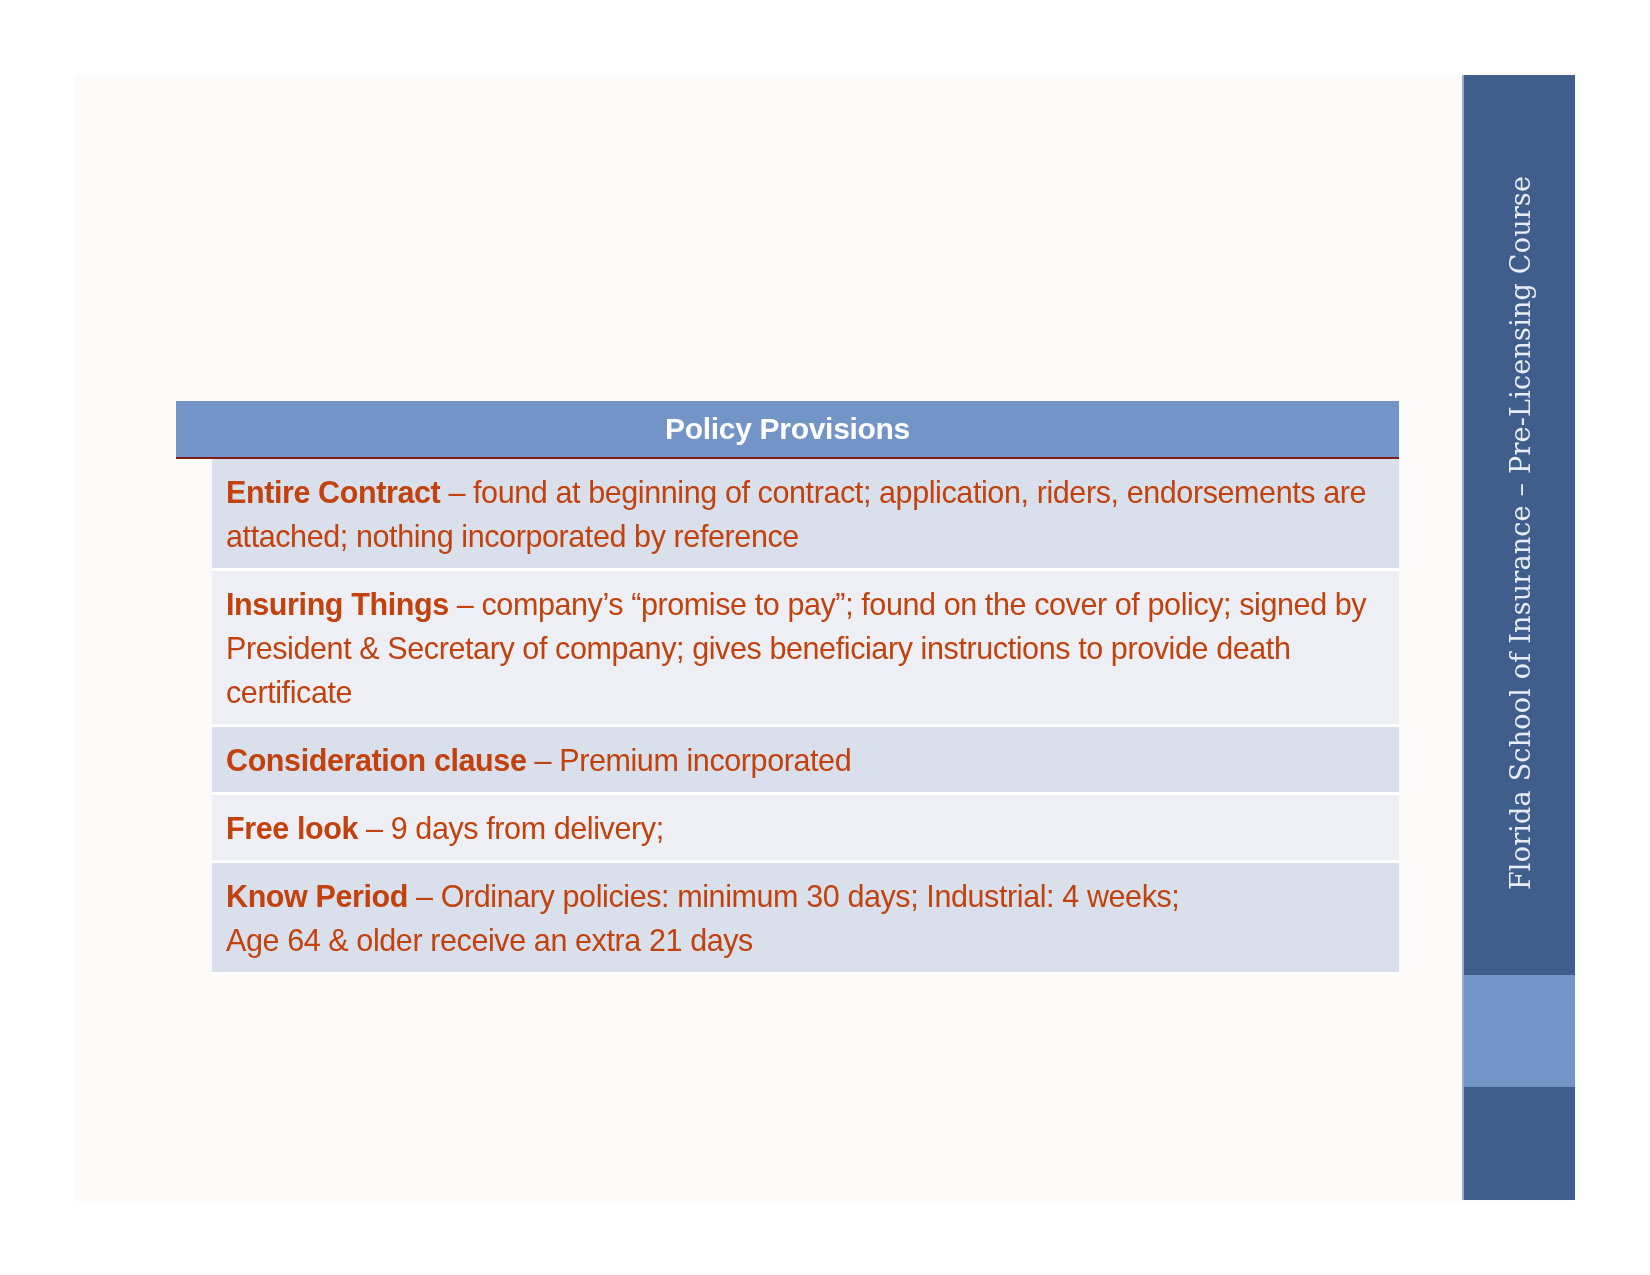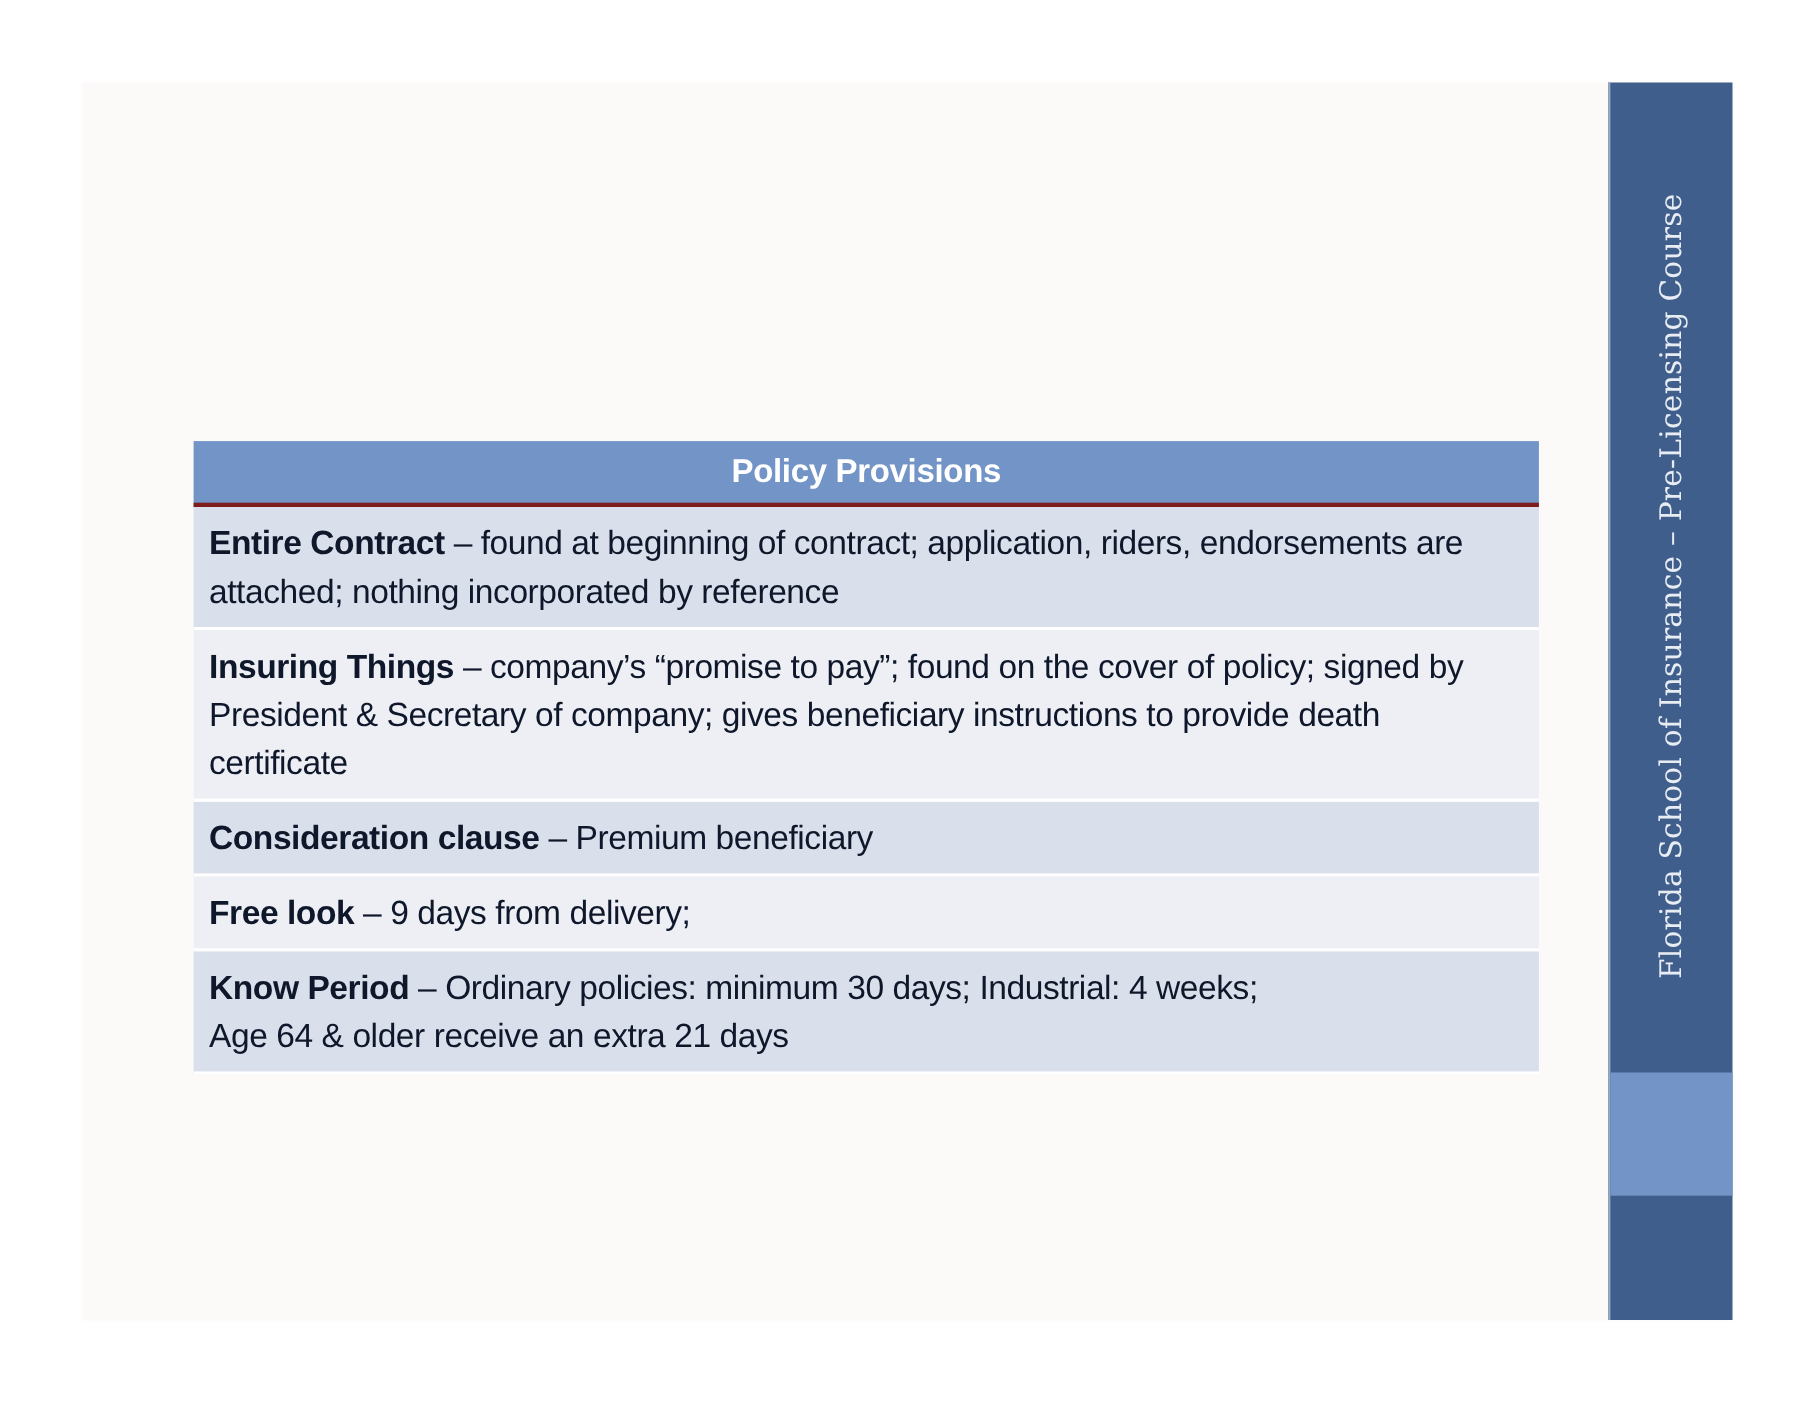--- a/index.html
+++ b/index.html
@@ -5,22 +5,22 @@
   html, body { margin:0; padding:0; }
   body { width:1650px; height:1275px; background:#ffffff; position:relative; overflow:hidden; }
   .slide { position:absolute; left:75px; top:75px; width:1500px; height:1125px; background:#fbfaf9; box-shadow:0 0 6px rgba(0,0,0,0.03); }
   .title-wrap { position:absolute; left:0; top:95px; width:1420px; text-align:center; }
   .title { font-family:"DejaVu Serif","Liberation Serif",serif; font-size:78px; color:#1f3a60; letter-spacing:-1px; line-height:1;
            text-shadow:1px 1px 0 #7f93b3, 2px 2px 3px rgba(0,0,0,0.25); display:inline-block; position:relative; }
   .title-reflect { font-family:"DejaVu Serif","Liberation Serif",serif; font-size:78px; color:#1f3a60; letter-spacing:-1px; line-height:1;
            transform:scaleY(-1); opacity:0.12; height:38px; overflow:hidden; display:block; margin-top:-6px;
            -webkit-mask-image:linear-gradient(to top, rgba(0,0,0,1), rgba(0,0,0,0)); }
   .table { position:absolute; left:101px; top:326px; width:1223px; font-family:"Liberation Sans","DejaVu Sans",sans-serif; }
-  .thead { height:56px; background:#7294c7; color:#ffffff; font-weight:bold; font-size:30px; display:flex; align-items:center; justify-content:center; border-bottom:4px solid #7f1d1d; letter-spacing:-0.3px; }
-  .row { padding:11px 14px 10px 14px; font-size:30.5px; line-height:44px; color:#0f172a; border-bottom:3px solid #ffffff; letter-spacing:-0.4px; }
+  .thead { height:56px; background:#7294c7; color:#ffffff; font-weight:bold; font-size:30px; display:flex; align-items:center; justify-content:center; border-bottom:2px solid #7f1d1d; letter-spacing:-0.3px; }
+  .row { padding:11px 14px 10px 14px; font-size:30.5px; line-height:44px; color:#c2410c; border-bottom:3px solid #ffffff; letter-spacing:-0.4px;margin-left:36px; }
   .row.dark { background:#d9dfeb; }
   .row.light { background:#edeff5; }
   .row b { font-weight:bold; }
   .sidebar { position:absolute; left:1387px; top:0; width:113px; height:1125px; background:#3f5e8b; border-left:2px solid #9aaac4; box-sizing:border-box; }
   .sidebar-accent { position:absolute; left:0; top:900px; width:100%; height:112px; background:#7294c7; }
   .sidebar-text { position:absolute; left:56px; top:458px; transform:translate(-50%,-50%) rotate(-90deg); white-space:nowrap;
                   font-family:"DejaVu Serif","Liberation Serif",serif; font-size:27px; color:#e8ecf3; letter-spacing:0.2px; }
 </style>
 </head>
 <body>
@@ -33,21 +33,21 @@
 
     <div class="row dark">
       <b>Entire Contract</b><span> – </span><span>found at beginning of contract; application, riders, endorsements are attached; nothing incorporated by reference</span>
     </div>
 
     <div class="row light">
       <b>Insuring Things</b><span> – </span><span>company’s “promise to pay”; found on the cover of policy; signed by President &amp; Secretary of company; gives beneficiary instructions to provide death certificate</span>
     </div>
 
     <div class="row dark">
-      <b>Consideration clause</b><span> – </span><span>Premium beneficiary</span>
+      <b>Consideration clause</b><span> – </span><span>Premium incorporated</span>
     </div>
 
     <div class="row light">
       <b>Free look</b><span> – </span><span>9 days from delivery;</span>
     </div>
 
     <div class="row dark">
       <b>Know Period</b><span> – </span><span>Ordinary policies: minimum 30 days; Industrial: 4 weeks;</span><br><span>Age 64 &amp; older receive an extra 21 days</span>
     </div>
   </div>

